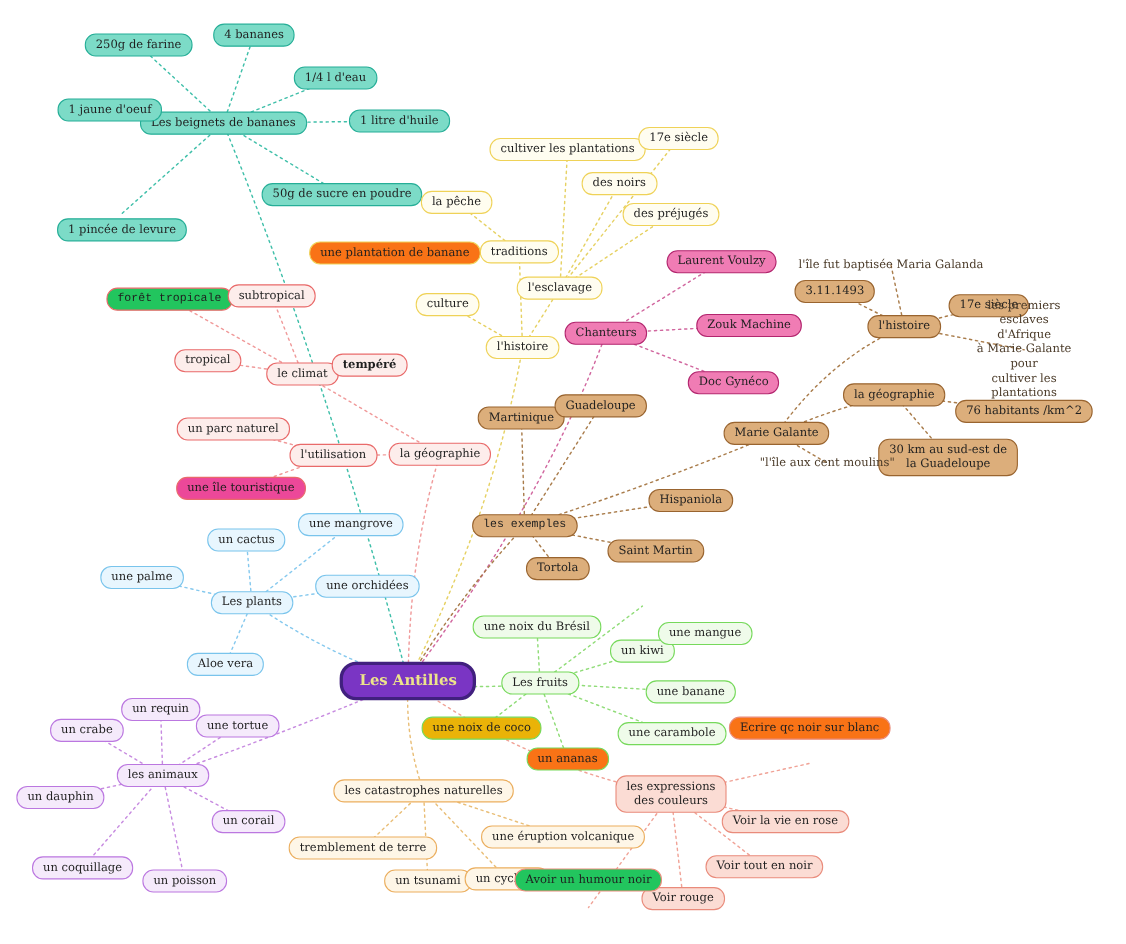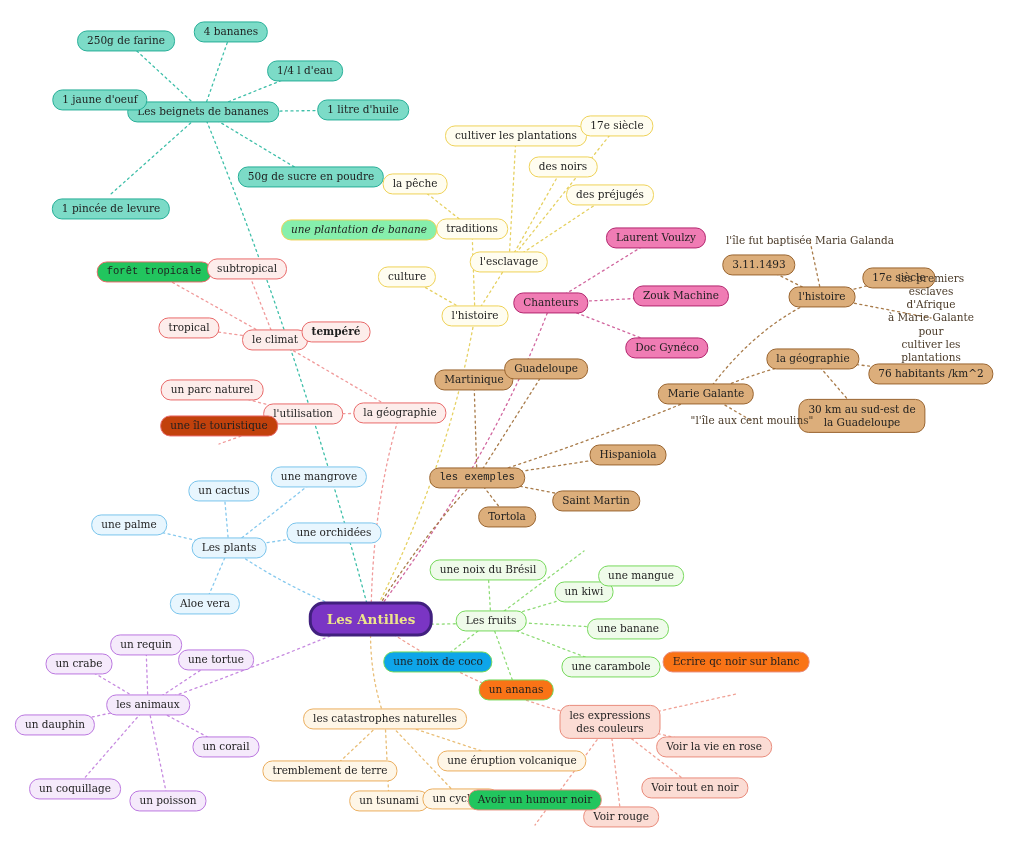--- a/index.html
+++ b/index.html
@@ -127,21 +127,21 @@
     <div class="node boxed" style="background: rgb(124, 219, 199); border-color: rgb(37, 174, 151); left: 305px; top: 71px;">1/4 l d'eau</div>
     <div class="node boxed" style="background: rgb(124, 219, 199); border-color: rgb(37, 174, 151); left: 100px; top: 100px;">1 jaune d'oeuf</div>
     <div class="node boxed" style="background: rgb(124, 219, 199); border-color: rgb(37, 174, 151); left: 363px; top: 110px;">1 litre d'huile</div>
     <div class="node boxed" style="background: rgb(124, 219, 199); border-color: rgb(37, 174, 151); left: 111px; top: 209px;">1 pincée de levure</div>
     <div class="node boxed" style="background: rgb(124, 219, 199); border-color: rgb(37, 174, 151); left: 311px; top: 177px;">50g de sucre en poudre</div>
     <div class="node boxed" style="background: rgb(255, 253, 240); border-color: rgb(239, 210, 87); left: 475px; top: 316px;">l'histoire</div>
     <div class="node boxed" style="background: rgb(255, 253, 240); border-color: rgb(239, 210, 87); left: 407px; top: 277px;">culture</div>
     <div class="node boxed" style="background: rgb(255, 253, 240); border-color: rgb(239, 210, 87); left: 509px; top: 262px;">l'esclavage</div>
     <div class="node boxed" style="background: rgb(255, 253, 240); border-color: rgb(239, 210, 87); left: 472px; top: 229px;">traditions</div>
     <div class="node boxed" style="background: rgb(255, 253, 240); border-color: rgb(239, 210, 87); left: 415px; top: 184px;">la pêche</div>
-    <div class="node boxed" style="background: #86efac; border-color: rgb(239, 210, 87); left: 359px; top: 230px; font-style: italic;">une plantation de banane</div>
+    <div class="node boxed" style="background: #f97316; border-color: rgb(239, 210, 87); left: 359px; top: 230px;">une plantation de banane</div>
     <div class="node boxed" style="background: rgb(255, 253, 240); border-color: rgb(239, 210, 87); left: 516px; top: 136px;">cultiver les plantations</div>
     <div class="node boxed" style="background: rgb(255, 253, 240); border-color: rgb(239, 210, 87); left: 563px; top: 167px;">des noirs</div>
     <div class="node boxed" style="background: rgb(255, 253, 240); border-color: rgb(239, 210, 87); left: 610px; top: 195px;">des préjugés</div>
     <div class="node boxed" style="background: rgb(255, 253, 240); border-color: rgb(239, 210, 87); left: 617px; top: 126px;">17e siècle</div>
     <div class="node boxed" style="background: rgb(240, 124, 180); border-color: rgb(178, 37, 110); left: 551px; top: 303px;">Chanteurs</div>
     <div class="node boxed" style="background: rgb(240, 124, 180); border-color: rgb(178, 37, 110); left: 656px; top: 238px;">Laurent Voulzy</div>
     <div class="node boxed" style="background: rgb(240, 124, 180); border-color: rgb(178, 37, 110); left: 681px; top: 296px;">Zouk Machine</div>
     <div class="node boxed" style="background: rgb(240, 124, 180); border-color: rgb(178, 37, 110); left: 667px; top: 348px;">Doc Gynéco</div>
     <div class="node boxed" style="background: rgb(220, 174, 123); border-color: rgb(153, 100, 47); left: 477px; top: 478px; font-family: Liberation Mono, monospace;">les exemples</div>
     <div class="node boxed" style="background: rgb(220, 174, 123); border-color: rgb(153, 100, 47); left: 474px; top: 380px;">Martinique</div>
@@ -163,42 +163,42 @@
 la Guadeloupe</div>
     <div class="node plain" style="color: rgb(74, 58, 40); left: 752px; top: 421px;">"l'île aux cent moulins"</div>
     <div class="node boxed" style="background: rgb(253, 237, 235); border-color: rgb(233, 106, 106); left: 400px; top: 413px;">la géographie</div>
     <div class="node boxed" style="background: rgb(253, 237, 235); border-color: rgb(233, 106, 106); left: 275px; top: 340px;">le climat</div>
     <div class="node boxed" style="background: #22c55e; border-color: rgb(233, 106, 106); left: 154px; top: 272px; font-family: Liberation Mono, monospace;">forêt tropicale</div>
     <div class="node boxed" style="background: rgb(253, 237, 235); border-color: rgb(233, 106, 106); left: 247px; top: 269px;">subtropical</div>
     <div class="node boxed" style="background: rgb(253, 237, 235); border-color: rgb(233, 106, 106); left: 189px; top: 328px;">tropical</div>
     <div class="node boxed" style="background: rgb(253, 237, 235); border-color: rgb(233, 106, 106); left: 336px; top: 332px; font-weight: bold;">tempéré</div>
     <div class="node boxed" style="background: rgb(253, 237, 235); border-color: rgb(233, 106, 106); left: 303px; top: 414px;">l'utilisation</div>
     <div class="node boxed" style="background: rgb(253, 237, 235); border-color: rgb(233, 106, 106); left: 212px; top: 390px;">un parc naturel</div>
-    <div class="node boxed" style="background: #c2410c; border-color: rgb(233, 106, 106); left: 219px; top: 426px;">une île touristique</div>
+    <div class="node boxed" style="background: #ec4899; border-color: rgb(233, 106, 106); left: 219px; top: 444px;">une île touristique</div>
     <div class="node boxed" style="background: rgb(232, 246, 254); border-color: rgb(121, 196, 236); left: 229px; top: 548px;">Les plants</div>
     <div class="node boxed" style="background: rgb(232, 246, 254); border-color: rgb(121, 196, 236); left: 224px; top: 491px;">un cactus</div>
     <div class="node boxed" style="background: rgb(232, 246, 254); border-color: rgb(121, 196, 236); left: 319px; top: 477px;">une mangrove</div>
     <div class="node boxed" style="background: rgb(232, 246, 254); border-color: rgb(121, 196, 236); left: 129px; top: 525px;">une palme</div>
     <div class="node boxed" style="background: rgb(232, 246, 254); border-color: rgb(121, 196, 236); left: 334px; top: 533px;">une orchidées</div>
     <div class="node boxed" style="background: rgb(232, 246, 254); border-color: rgb(121, 196, 236); left: 205px; top: 604px;">Aloe vera</div>
     <div class="node boxed" style="background: rgb(245, 234, 251); border-color: rgb(187, 119, 224); left: 148px; top: 705px;">les animaux</div>
     <div class="node boxed" style="background: rgb(245, 234, 251); border-color: rgb(187, 119, 224); left: 146px; top: 645px;">un requin</div>
     <div class="node boxed" style="background: rgb(245, 234, 251); border-color: rgb(187, 119, 224); left: 216px; top: 660px;">une tortue</div>
     <div class="node boxed" style="background: rgb(245, 234, 251); border-color: rgb(187, 119, 224); left: 79px; top: 664px;">un crabe</div>
     <div class="node boxed" style="background: rgb(245, 234, 251); border-color: rgb(187, 119, 224); left: 55px; top: 725px;">un dauphin</div>
     <div class="node boxed" style="background: rgb(245, 234, 251); border-color: rgb(187, 119, 224); left: 226px; top: 747px;">un corail</div>
     <div class="node boxed" style="background: rgb(245, 234, 251); border-color: rgb(187, 119, 224); left: 75px; top: 789px;">un coquillage</div>
     <div class="node boxed" style="background: rgb(245, 234, 251); border-color: rgb(187, 119, 224); left: 168px; top: 801px;">un poisson</div>
     <div class="node boxed" style="background: rgb(239, 251, 234); border-color: rgb(118, 217, 91); left: 491px; top: 621px;">Les fruits</div>
     <div class="node boxed" style="background: rgb(239, 251, 234); border-color: rgb(118, 217, 91); left: 488px; top: 570px;">une noix du Brésil</div>
     <div class="node boxed" style="background: rgb(239, 251, 234); border-color: rgb(118, 217, 91); left: 584px; top: 551px; margin-top: 41px;">un kiwi</div>
     <div class="node boxed" style="background: rgb(239, 251, 234); border-color: rgb(118, 217, 91); left: 641px; top: 576px;">une mangue</div>
     <div class="node boxed" style="background: rgb(239, 251, 234); border-color: rgb(118, 217, 91); left: 628px; top: 629px;">une banane</div>
     <div class="node boxed" style="background: rgb(239, 251, 234); border-color: rgb(118, 217, 91); left: 611px; top: 667px;">une carambole</div>
-    <div class="node boxed" style="background: #0ea5e9; border-color: rgb(118, 217, 91); left: 438px; top: 662px;">une noix de coco</div>
+    <div class="node boxed" style="background: #eab308; border-color: rgb(118, 217, 91); left: 438px; top: 662px;">une noix de coco</div>
     <div class="node boxed" style="background: #f97316; border-color: rgb(118, 217, 91); left: 516px; top: 690px;">un ananas</div>
     <div class="node boxed" style="background: rgb(254, 246, 231); border-color: rgb(235, 174, 94); left: 385px; top: 719px;">les catastrophes naturelles</div>
     <div class="node boxed" style="background: rgb(254, 246, 231); border-color: rgb(235, 174, 94); left: 330px; top: 771px;">tremblement de terre</div>
     <div class="node boxed" style="background: rgb(254, 246, 231); border-color: rgb(235, 174, 94); left: 389px; top: 801px;">un tsunami</div>
     <div class="node boxed" style="background: rgb(254, 246, 231); border-color: rgb(235, 174, 94); left: 461px; top: 799px;">un cyclone</div>
     <div class="node boxed" style="background: rgb(254, 246, 231); border-color: rgb(235, 174, 94); left: 512px; top: 761px;">une éruption volcanique</div>
     <div class="node boxed" style="background: rgb(251, 220, 212); border-color: rgb(233, 139, 123); left: 610px; top: 722px; white-space: pre-line;">les expressions
 des couleurs</div>
     <div class="node boxed" style="background: #f97316; border-color: rgb(233, 139, 123); left: 736px; top: 662px;">Ecrire qc noir sur blanc</div>
     <div class="node boxed" style="background: rgb(251, 220, 212); border-color: rgb(233, 139, 123); left: 714px; top: 747px;">Voir la vie en rose</div>

